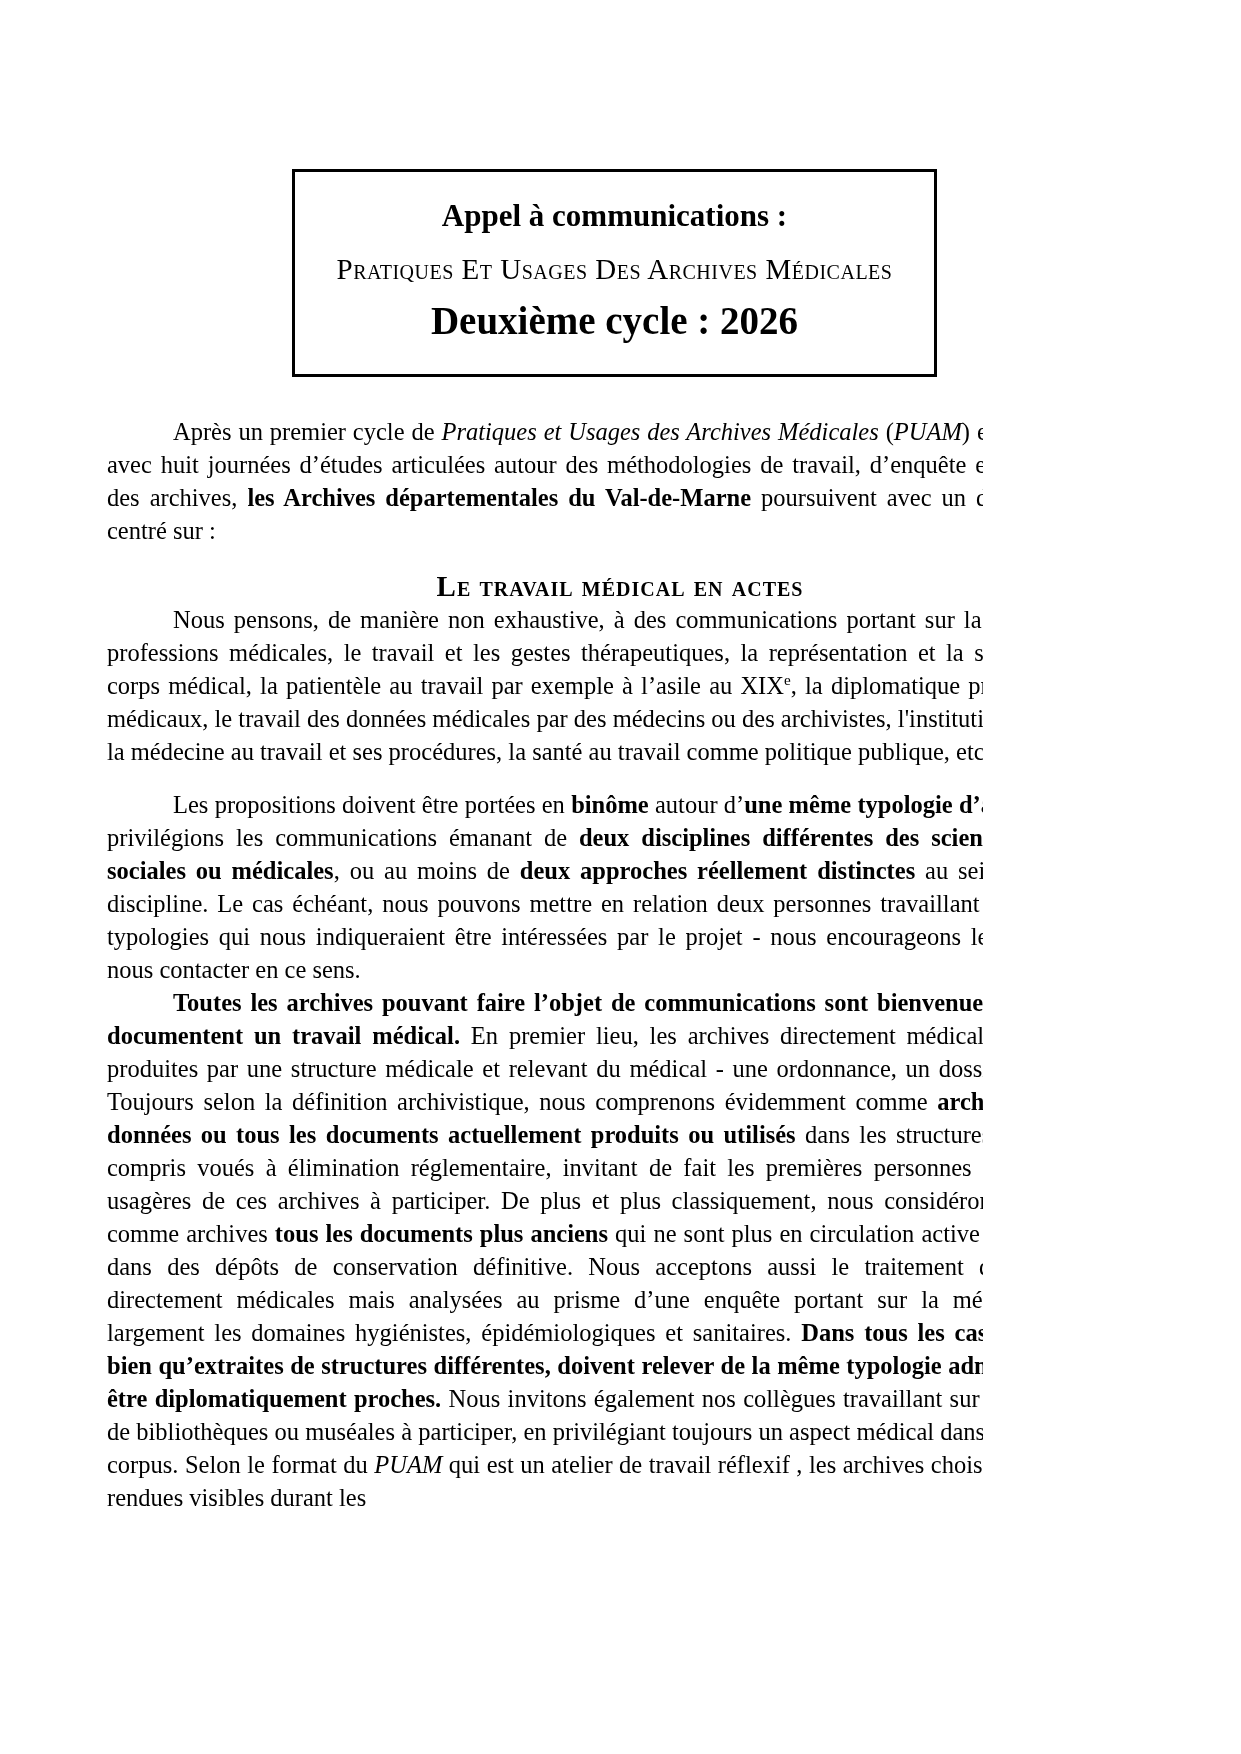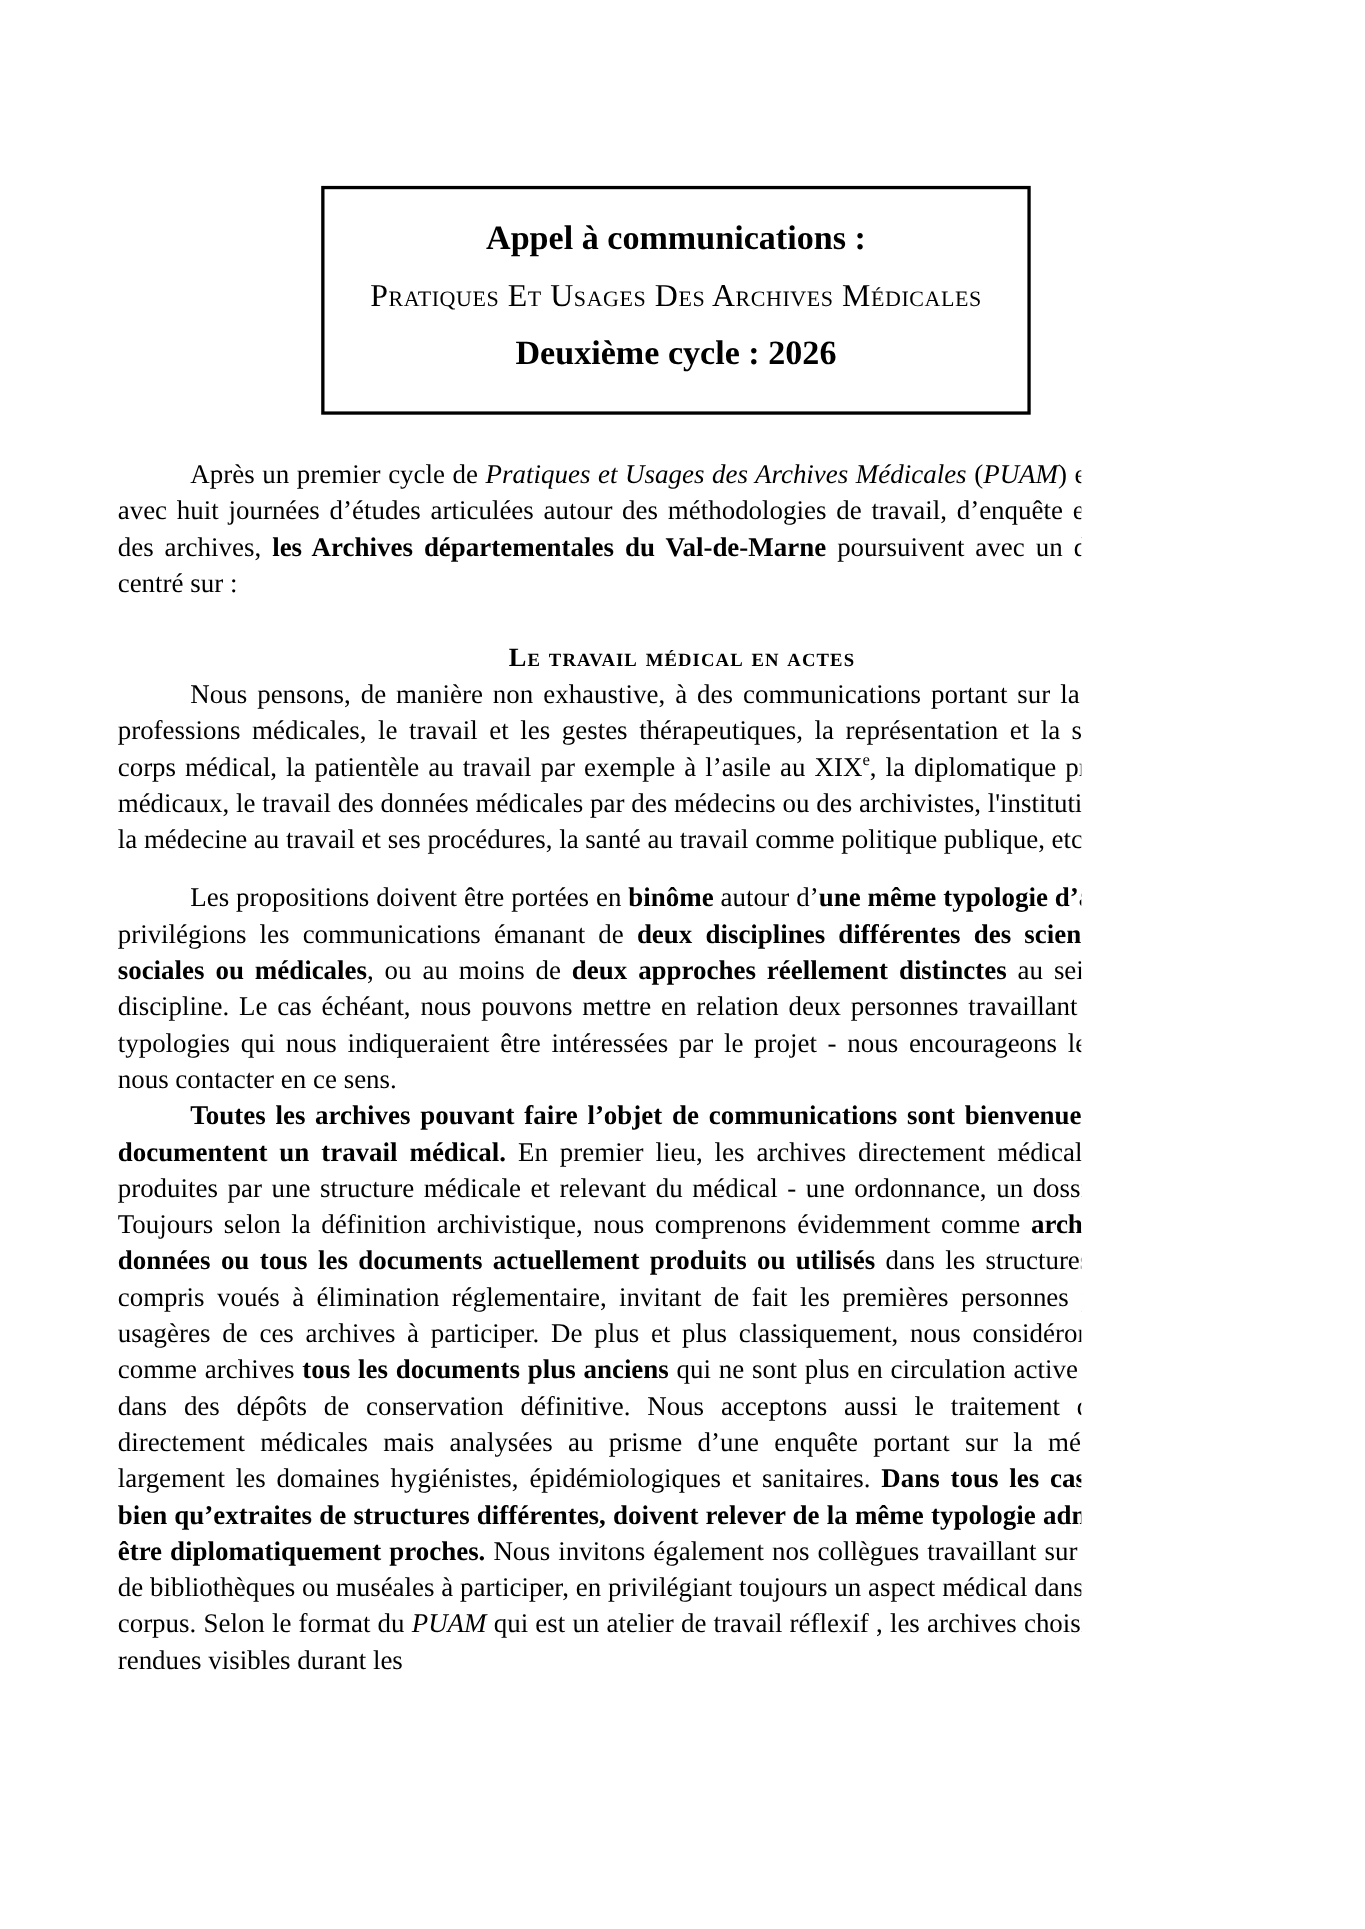--- a/index.html
+++ b/index.html
@@ -30,42 +30,42 @@
   }
   .tb-line2 {
     margin-top: 17px;
     font-size: 29px;
     line-height: 36px;
     font-variant: small-caps;
     letter-spacing: 0.5px;
   }
   .tb-line3 {
     margin-top: 16px;
-    font-size: 31px;
+    font-size: 39px;
     line-height: 36px;
     font-weight: bold;
   }
   .content {
     position: absolute;
     left: 107px;
     top: 415px;
     width: 1026px;
   }
   .body-par {
     margin: 0;
     font-size: 24.5px;
     line-height: 33px;
     text-align: justify;
     text-indent: 66px;
   }
   .par-gap-binome { margin-top: 20px; }
   .par-themes { }
   .section-heading {
-    margin: 35px 0 0 0;
-    font-size: 24px;
+    margin: 23px 0 0 0;
+    font-size: 29px;
     line-height: 33px;
     font-weight: bold;
     font-variant: small-caps;
     letter-spacing: 1px;
     text-align: center;
     text-indent: 0;
   }
   .body-par sup {
     font-size: 0.62em;
     line-height: 0;

